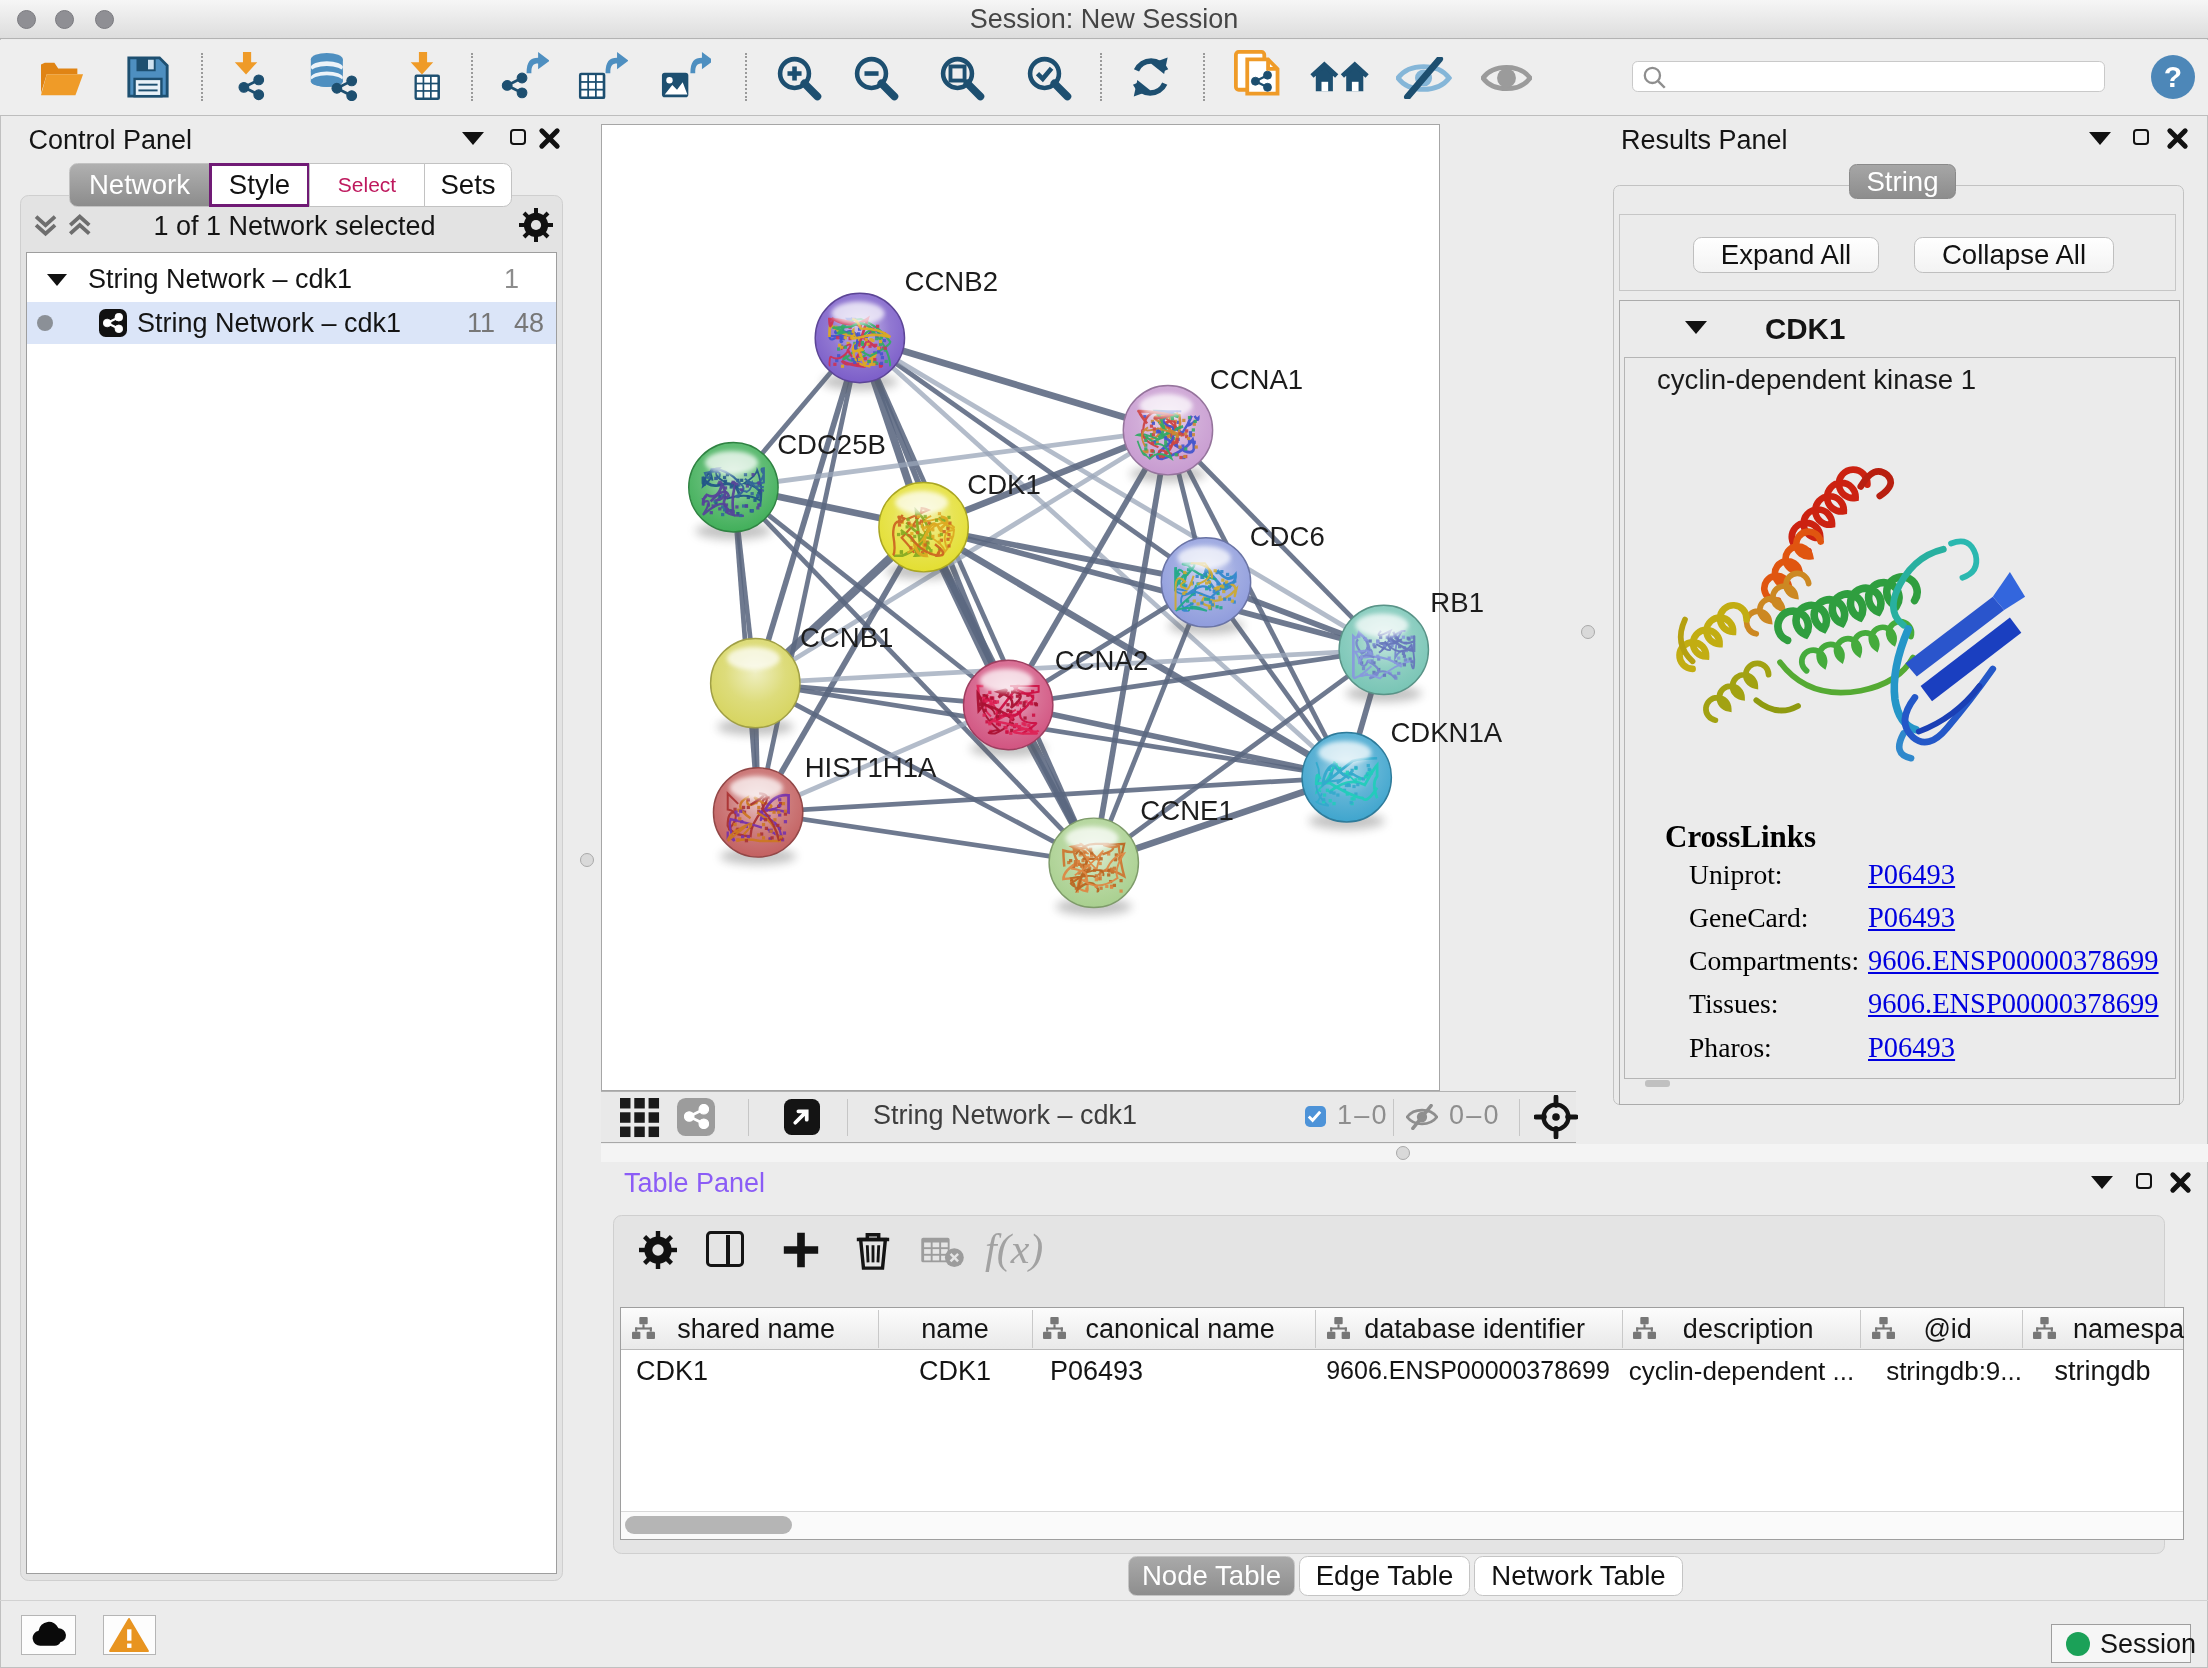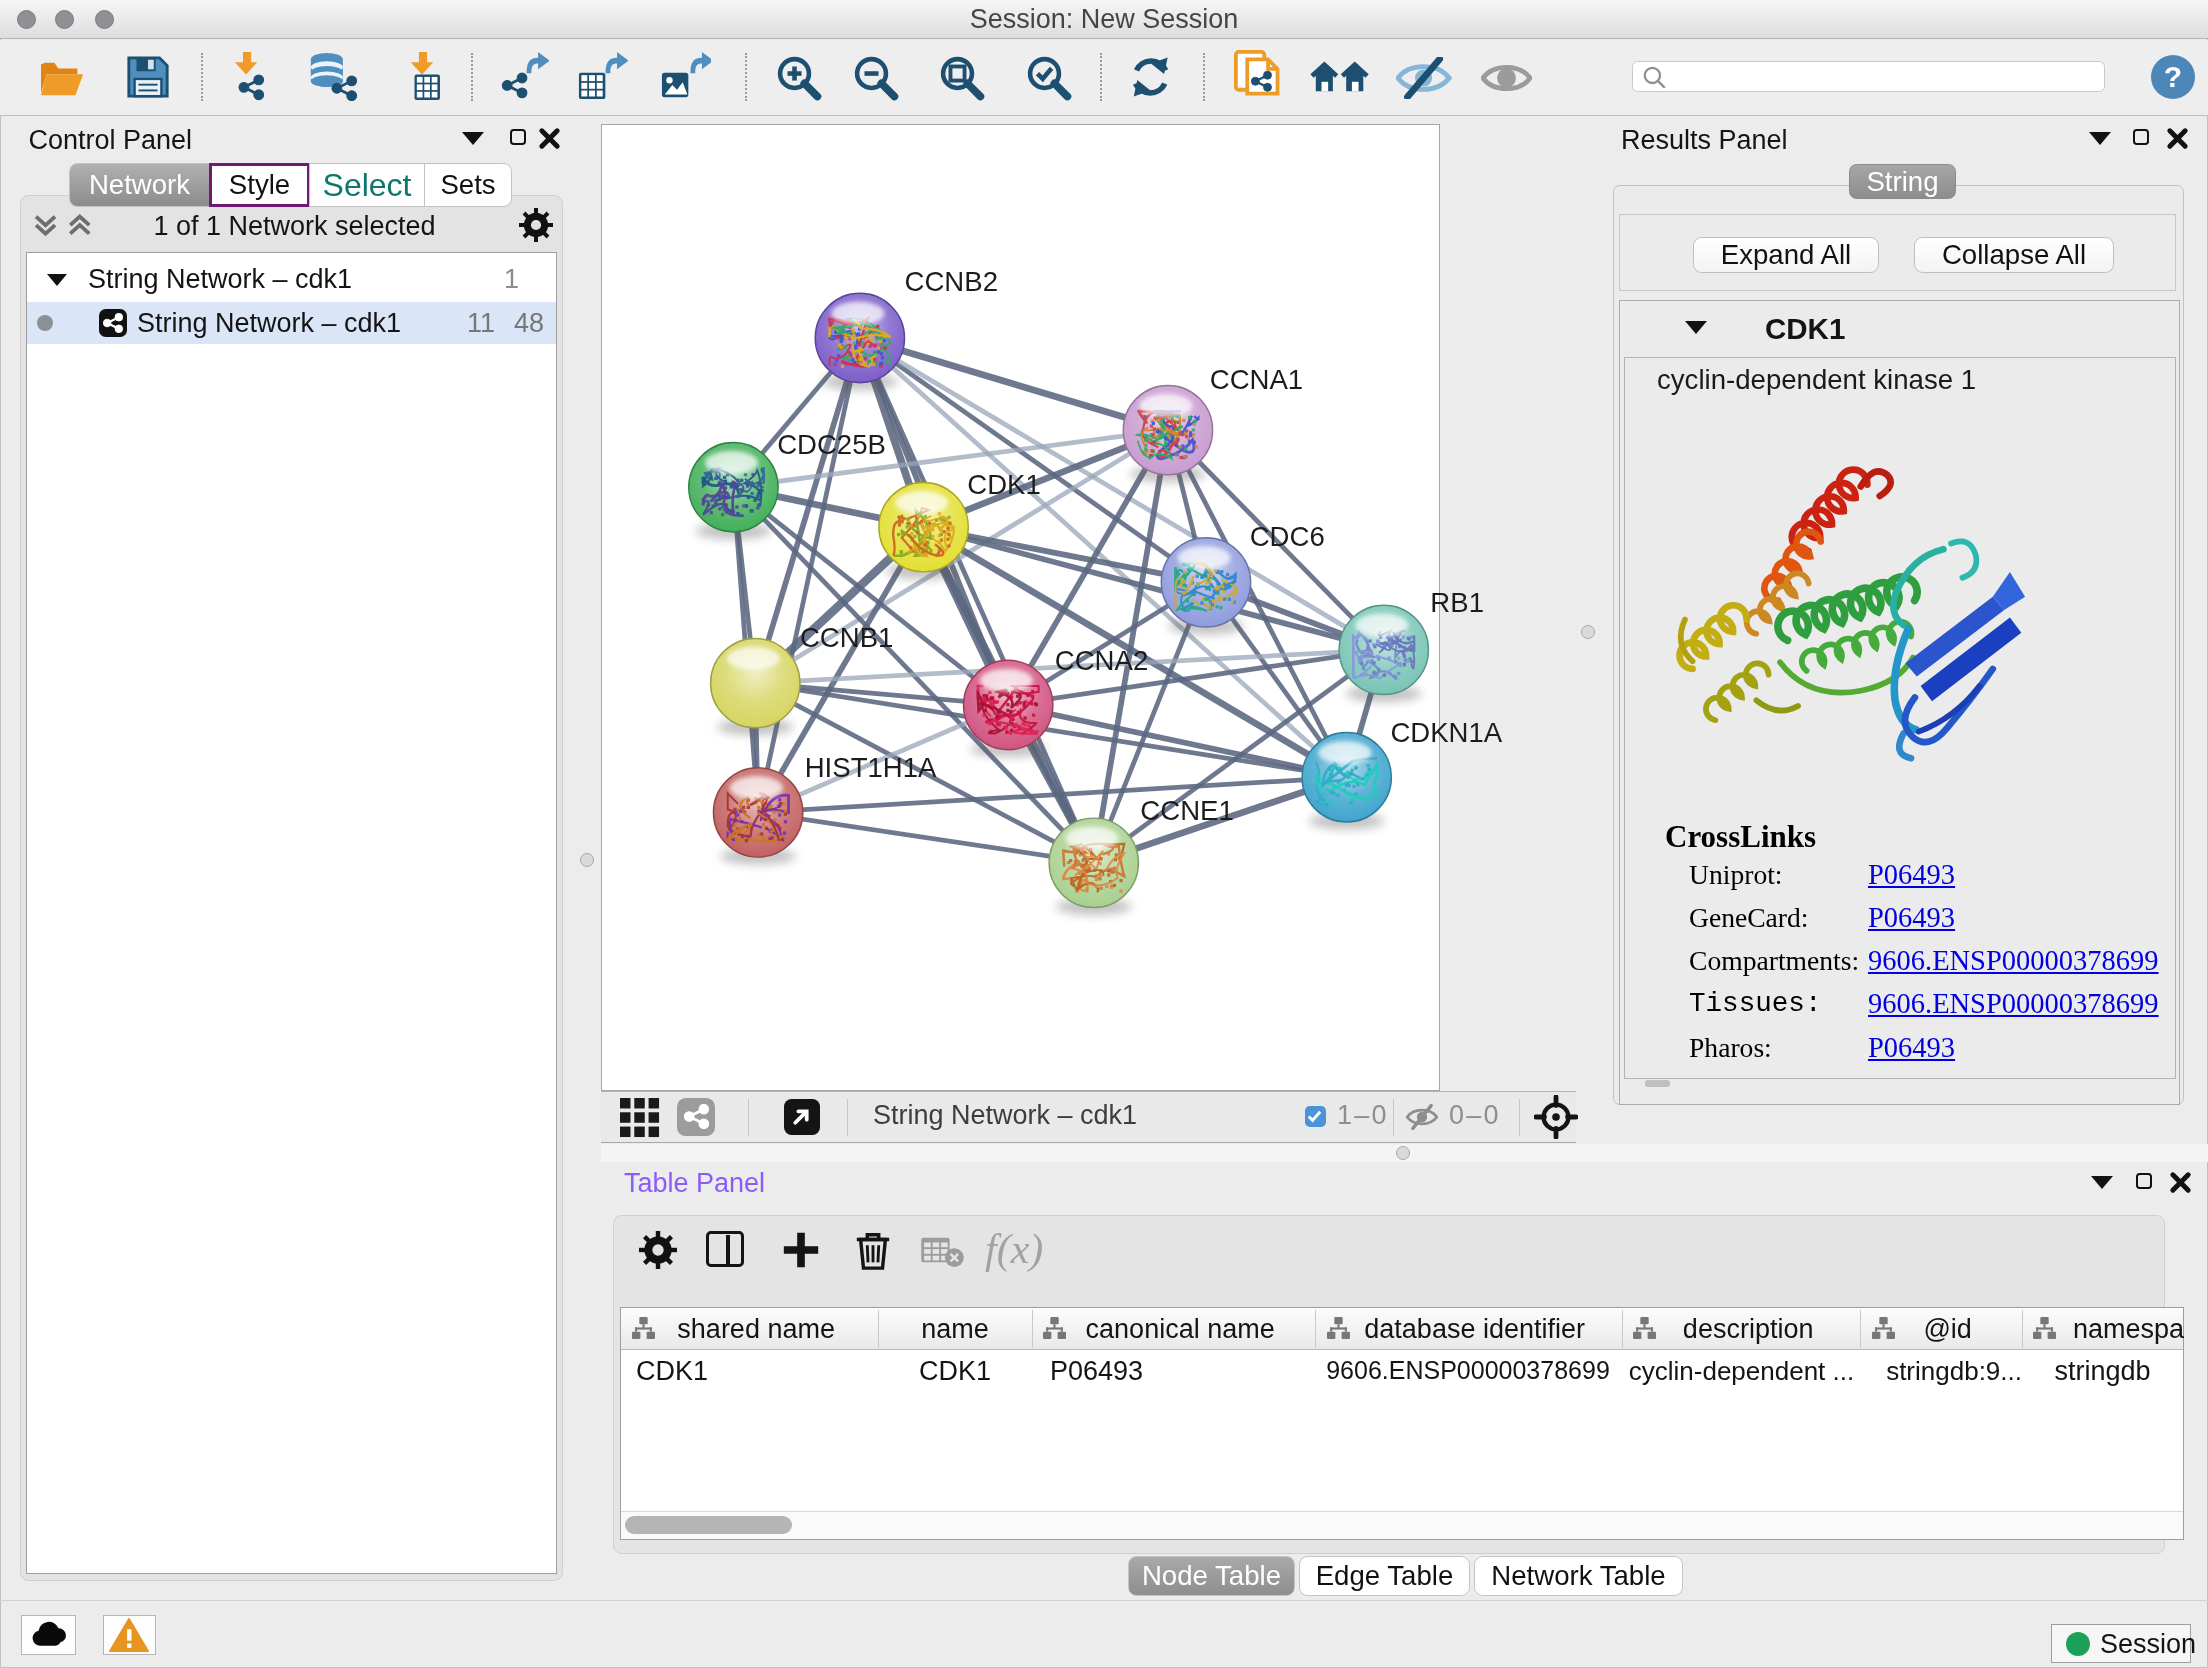--- a/index.html
+++ b/index.html
@@ -182,21 +182,21 @@
   </div>
 <div style="position:absolute;left:2151px;top:55px;width:44px;height:44px;border-radius:50%;background:#4d87b8;color:#fff;font-weight:bold;font-size:30px;text-align:center;line-height:44px">?</div>
 <div style="position:absolute;left:28.5px;top:125px;font-size:27px;color:#141414">Control Panel</div>
 <div style="position:absolute;left:462px;top:132px;width:0;height:0;border-left:11.4px solid transparent;border-right:11.4px solid transparent;border-top:13.3px solid #111"></div>
 <div style="position:absolute;left:510px;top:129px;width:16px;height:16px;border:2.9px solid #111;border-radius:3.8px"></div>
 <svg width="23" height="23" viewBox="0 0 24 24" style="position:absolute;left:538px;top:127px">
     <path d="M4 4 L20 20 M20 4 L4 20" stroke="#111" stroke-width="5.2" stroke-linecap="round"></path>
   </svg>
 <div style="position:absolute;left:69px;top:163px;width:141px;height:44px;background:linear-gradient(#b0b0b0,#8c8c8c);color:#fff;border-radius:8.6px 0 0 8.6px;border:1px solid #c2c2c2;font-size:27.6px;display:flex;align-items:center;justify-content:center;z-index:3">Network</div>
 <div style="position:absolute;left:209px;top:163px;width:101px;height:44px;background:#fff;color:#111;border-radius:0;border:3px solid #701a75;font-size:27.6px;display:flex;align-items:center;justify-content:center;z-index:3">Style</div>
-<div style="position:absolute;left:309px;top:163px;width:116px;height:44px;background:#fff;color:#0f766e;border-radius:0;border:1px solid #c2c2c2;font-size:32px;display:flex;align-items:center;justify-content:center;z-index:3">Select</div>
+<div style="position:absolute;left:309px;top:163px;width:116px;height:44px;background:#fff;color:#be185d;border-radius:0;border:1px solid #c2c2c2;font-size:21px;display:flex;align-items:center;justify-content:center;z-index:3">Select</div>
 <div style="position:absolute;left:424px;top:163px;width:88px;height:44px;background:#fff;color:#111;border-radius:0 8.6px 8.6px 0;border:1px solid #c2c2c2;font-size:27.6px;display:flex;align-items:center;justify-content:center;z-index:3">Sets</div>
 <div style="position:absolute;left:20px;top:195px;width:543px;height:1386px;background:#e3e3e3;border:1px solid #cfcfcf;border-radius:8.6px"></div>
 <svg width="67" height="38" viewBox="0 0 70 40" style="position:absolute;left:32px;top:209px">
     <g fill="none" stroke="#6e6e6e" stroke-width="4">
       <path d="M4 8 l10 9 l10 -9"></path>
       <path d="M4 17 l10 9 l10 -9"></path>
       <path d="M40 17 l10 -9 l10 9"></path>
       <path d="M40 26 l10 -9 l10 9"></path>
     </g>
   </svg>
@@ -1295,21 +1295,21 @@
     <path d="M262 252 q-20 26 -2 42 q16 14 36 -10 q24 -28 48 -62" fill="none" stroke="#2458c8" stroke-width="7" stroke-linecap="round"></path>
     <path d="M330 240 q-26 34 -64 48" fill="none" stroke="#1a3fb5" stroke-width="6" stroke-linecap="round"></path>
   </svg>
 <div style="position:absolute;left:1665px;top:819px;font-size:31px;font-weight:bold;font-family:'Liberation Serif',serif;color:#000">CrossLinks</div>
 <div style="position:absolute;left:1689px;top:859px;font-size:27.6px;font-family:'Liberation Serif',serif;color:#000">Uniprot:</div>
 <div style="position:absolute;left:1868px;top:859px;font-size:28.5px;font-family:'Liberation Serif',serif;color:#0000e0;text-decoration:underline">P06493</div>
 <div style="position:absolute;left:1689px;top:902px;font-size:27.6px;font-family:'Liberation Serif',serif;color:#000">GeneCard:</div>
 <div style="position:absolute;left:1868px;top:902px;font-size:28.5px;font-family:'Liberation Serif',serif;color:#0000e0;text-decoration:underline">P06493</div>
 <div style="position:absolute;left:1689px;top:945px;font-size:27.6px;font-family:'Liberation Serif',serif;color:#000">Compartments:</div>
 <div style="position:absolute;left:1868px;top:945px;font-size:28.5px;font-family:'Liberation Serif',serif;color:#0000e0;text-decoration:underline">9606.ENSP00000378699</div>
-<div style="position:absolute;left:1689px;top:988px;font-size:27.6px;font-family:Liberation Mono, monospace;color:#000">Tissues:</div>
+<div style="position:absolute;left:1689px;top:988px;font-size:27.6px;font-family:Liberation Serif, serif;color:#000">Tissues:</div>
 <div style="position:absolute;left:1868px;top:988px;font-size:28.5px;font-family:'Liberation Serif',serif;color:#0000e0;text-decoration:underline">9606.ENSP00000378699</div>
 <div style="position:absolute;left:1689px;top:1032px;font-size:27.6px;font-family:'Liberation Serif',serif;color:#000">Pharos:</div>
 <div style="position:absolute;left:1868px;top:1032px;font-size:28.5px;font-family:'Liberation Serif',serif;color:#0000e0;text-decoration:underline">P06493</div>
 <div style="position:absolute;left:1645px;top:1080px;width:25px;height:6.7px;background:#c0c0c0;border-radius:2.9px"></div>
 <div style="position:absolute;left:624px;top:1168px;font-size:27px;color:#8b5cf6">Table Panel</div>
 <div style="position:absolute;left:2091px;top:1176px;width:0;height:0;border-left:11.4px solid transparent;border-right:11.4px solid transparent;border-top:13.3px solid #111"></div>
 <div style="position:absolute;left:2136px;top:1173px;width:16px;height:16px;border:2.9px solid #111;border-radius:3.8px"></div>
 <svg width="23" height="23" viewBox="0 0 24 24" style="position:absolute;left:2169px;top:1171px">
     <path d="M4 4 L20 20 M20 4 L4 20" stroke="#111" stroke-width="5.2" stroke-linecap="round"></path>
   </svg>

